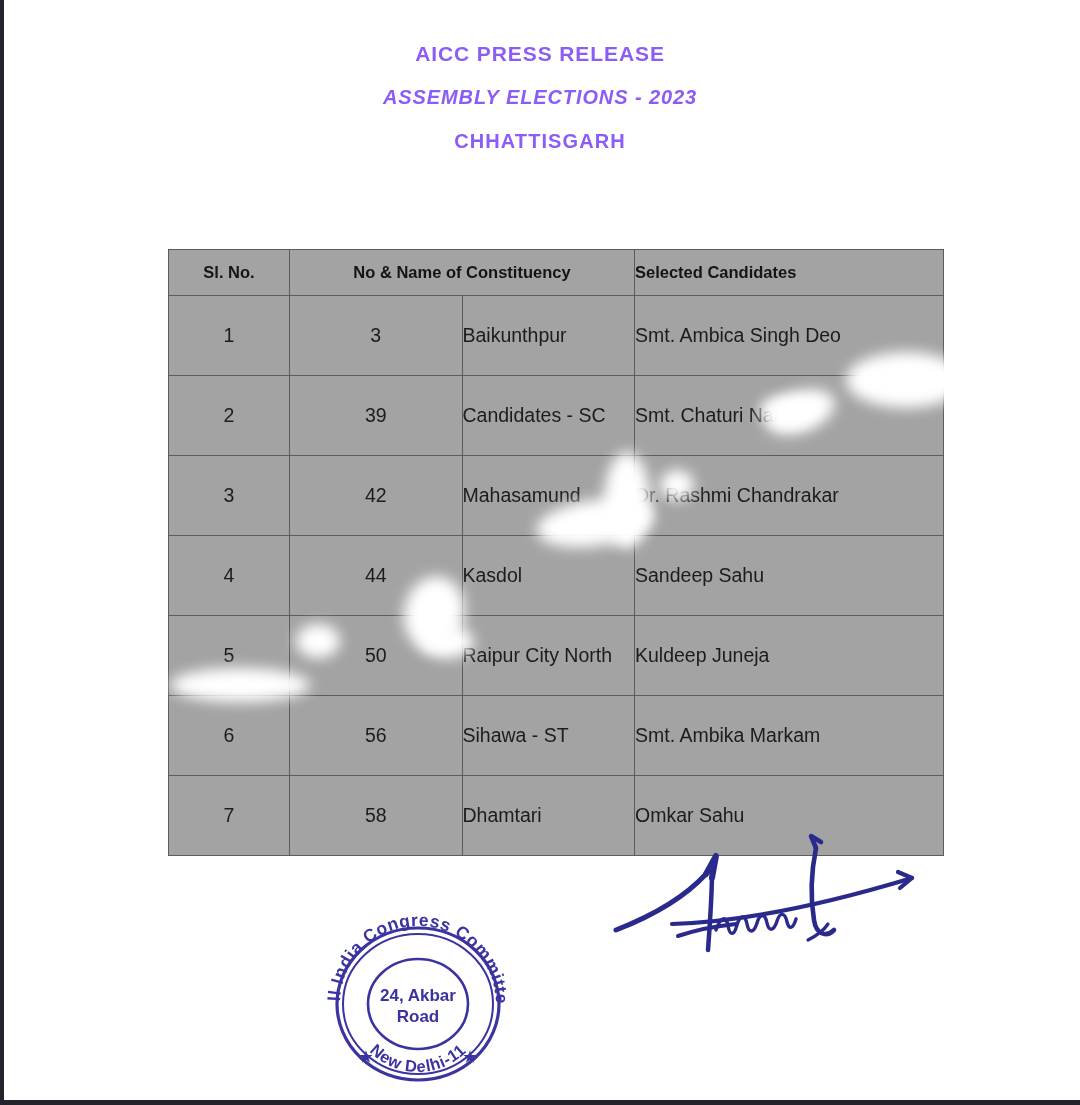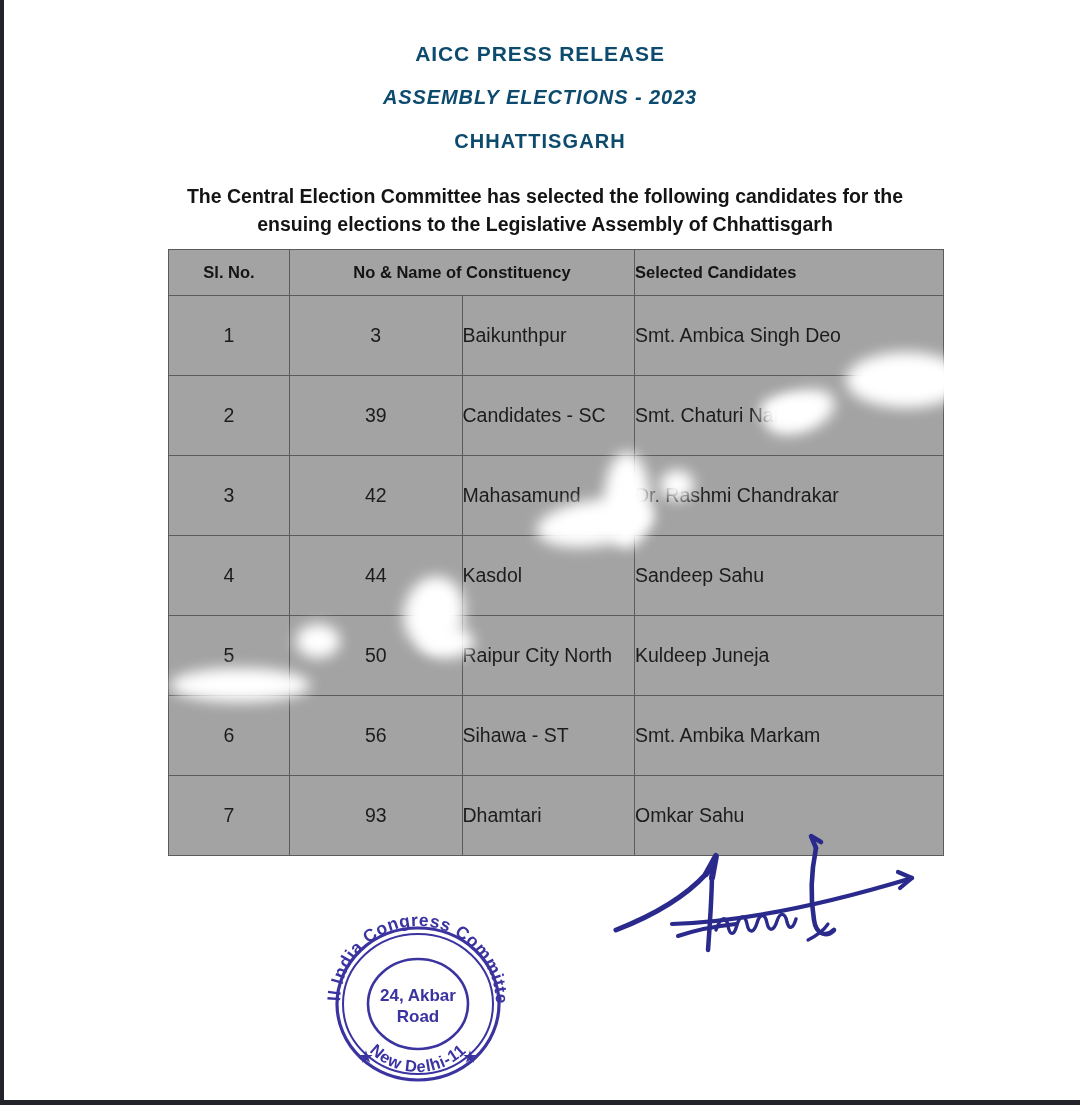--- a/index.html
+++ b/index.html
@@ -38,21 +38,21 @@
   }
 
   
   .doc-head {
     position: absolute;
     left: 0;
     width: 1080px;
     text-align: center;
     font-weight: bold;
     letter-spacing: 0.4px;
-    color: #0c4a6e;
+    color: #8b5cf6;
   }
   #title-main   { top: 42px;  font-size: 21px; letter-spacing: 0.9px; }
   #title-sub    { top: 86px;  font-size: 20px; letter-spacing: 0.9px; font-style: italic; }
   #title-state  { top: 130px; font-size: 20px; letter-spacing: 1.1px; }
 
   .intro {
     position: absolute;
     left: 150px;
     top: 182px;
     width: 790px;
@@ -170,21 +170,20 @@
 
   <div class="edge-left"></div>
   <div class="edge-bottom"></div>
 
   <div class="doc-head" id="title-main">AICC PRESS RELEASE</div>
 
   <div class="doc-head" id="title-sub">ASSEMBLY ELECTIONS - 2023</div>
 
   <div class="doc-head" id="title-state">CHHATTISGARH</div>
 
-  <div class="intro">The Central Election Committee has selected the following candidates for the ensuing elections to the Legislative Assembly of Chhattisgarh</div>
 
   <table class="tbl">
     <thead>
       <tr>
         <th class="th-sl">Sl. No.</th>
         <th class="th-con" colspan="2">No &amp; Name of Constituency</th>
         <th class="th-cand">Selected Candidates</th>
       </tr>
     </thead>
     <tbody id="table-body">
@@ -219,21 +218,21 @@
           <td class="c-cand">Kuldeep Juneja</td>
         </tr>
         <tr>
           <td class="c-sl">6</td>
           <td class="c-num">56</td>
           <td class="c-name">Sihawa  - ST</td>
           <td class="c-cand">Smt. Ambika Markam</td>
         </tr>
         <tr>
           <td class="c-sl">7</td>
-          <td class="c-num">93</td>
+          <td class="c-num">58</td>
           <td class="c-name">Dhamtari</td>
           <td class="c-cand">Omkar Sahu</td>
         </tr>
       </tbody>
   </table>
 
 
   <svg class="signature" viewBox="0 0 340 150">
     <g fill="none" stroke="#2a2a8c" stroke-linecap="round" stroke-linejoin="round">
       <path d="M4 118 C40 104, 72 86, 94 62" stroke-width="5"></path>

